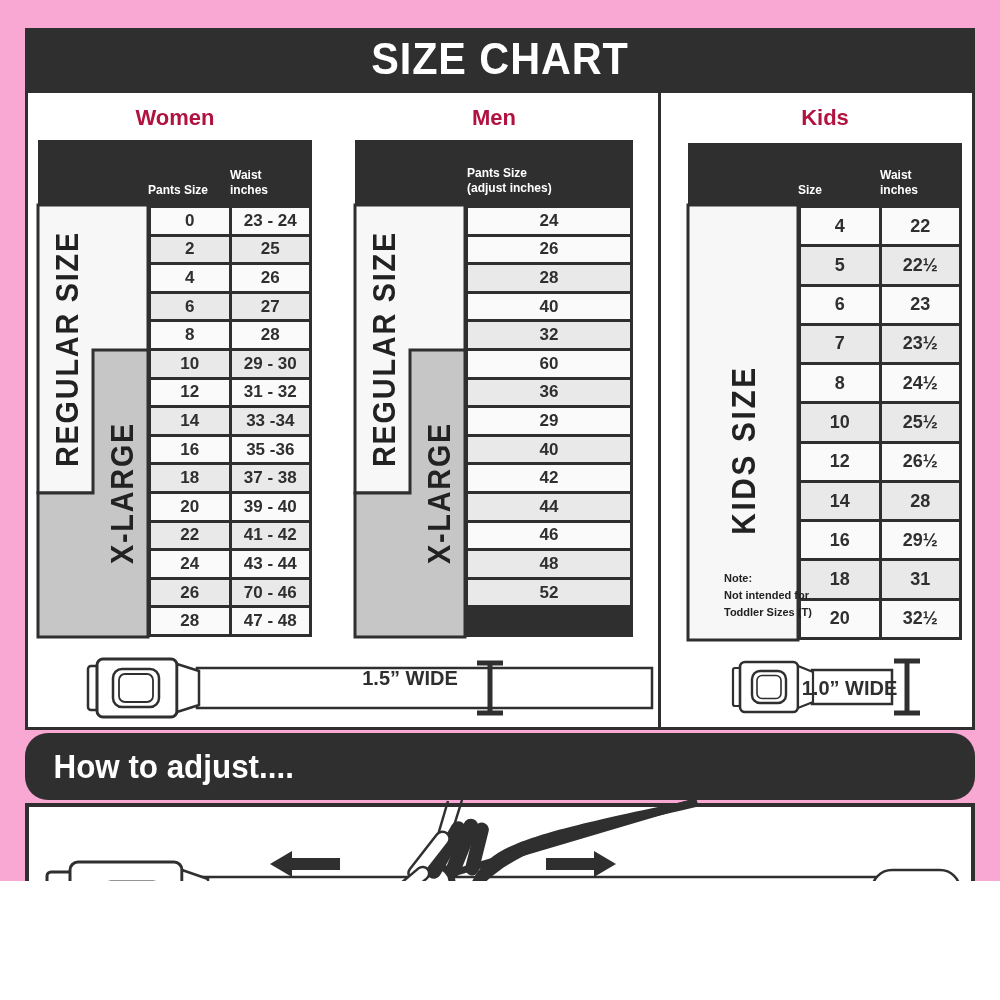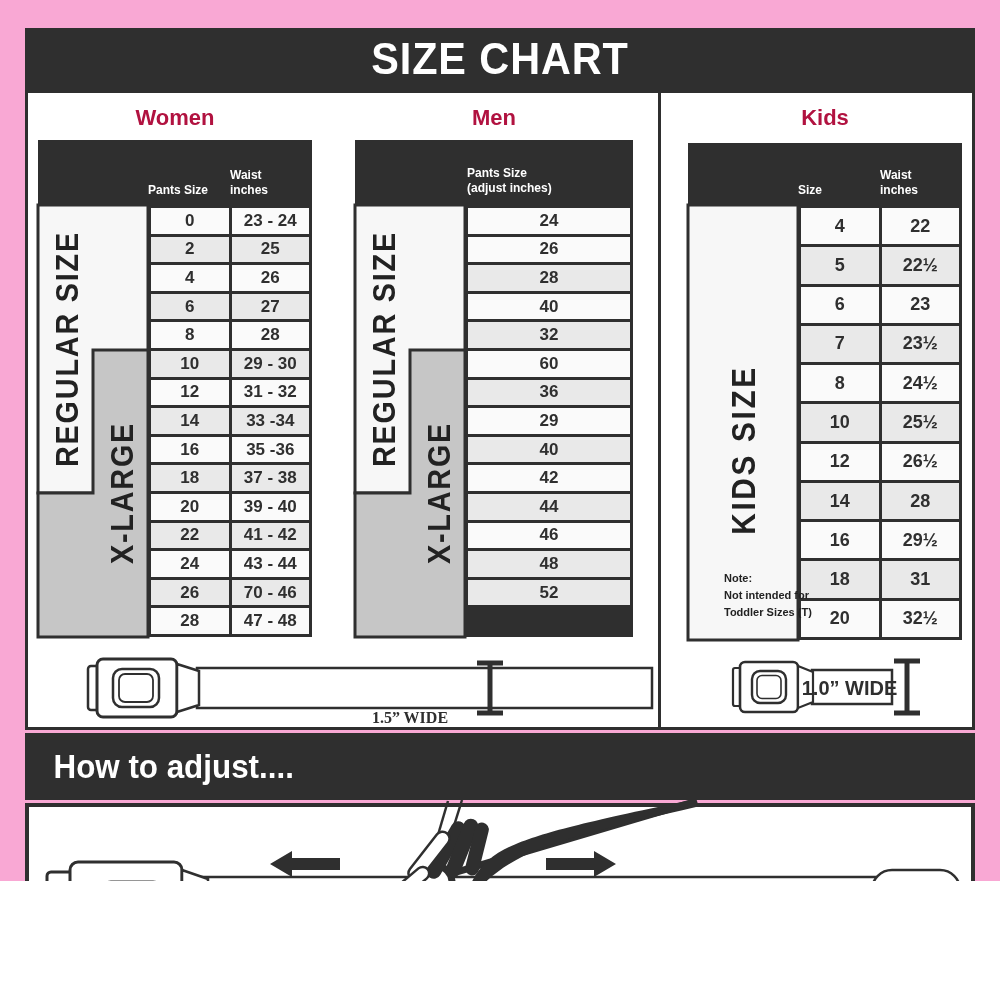--- a/index.html
+++ b/index.html
@@ -56,26 +56,26 @@
              transform:rotate(-90deg) scaleX(.9);}
   #xlarge-m{left:293px;top:476px;width:290px;height:34px;font-size:32px;
             transform:rotate(-90deg) scaleX(.9);}
   #kidssize{left:593px;top:432px;width:300px;height:36px;font-size:33px;letter-spacing:3px;
             transform:rotate(-90deg) scaleX(.9);}
 
   .kids-note{left:724px;top:570px;width:106px;font-weight:700;font-size:11px;line-height:1.55;
              color:#222;z-index:2;}
 
   .belt-width-label{position:absolute;font-weight:700;color:#2f2f2f;text-align:center;z-index:2;}
-  #adult-width{left:330px;top:709px;width:160px;font-size:16px;font-family:Liberation Serif, serif;}
+  #adult-width{left:330px;top:667px;width:160px;font-size:20px;}
   #kids-width{left:792px;top:677px;width:115px;font-size:20px;}
 
   
   .band-adjust{left:25px;top:733px;width:950px;height:67px;background:#2f2f2f;
-               display:flex;align-items:center;z-index:3;}
+               display:flex;align-items:center;z-index:3;border-radius:23px;}
   .band-adjust span{color:#fff;font-weight:700;font-size:33px;padding-left:30px;
                     transform-origin:left center;transform:scaleX(.95);white-space:nowrap;}
 
   
   .bottom-panel{left:25px;top:803px;width:950px;height:169px;border:4px solid #2f2f2f;background:#fff;z-index:0;}
   .adjust-word{position:absolute;top:891px;height:34px;display:flex;align-items:center;justify-content:center;
                font-weight:700;font-size:30px;color:#2f2f2f;letter-spacing:1px;z-index:2;transform:scaleX(.95);}
   #smaller-label{left:233px;width:160px;}
   #larger-label{left:458px;width:160px;}
 

